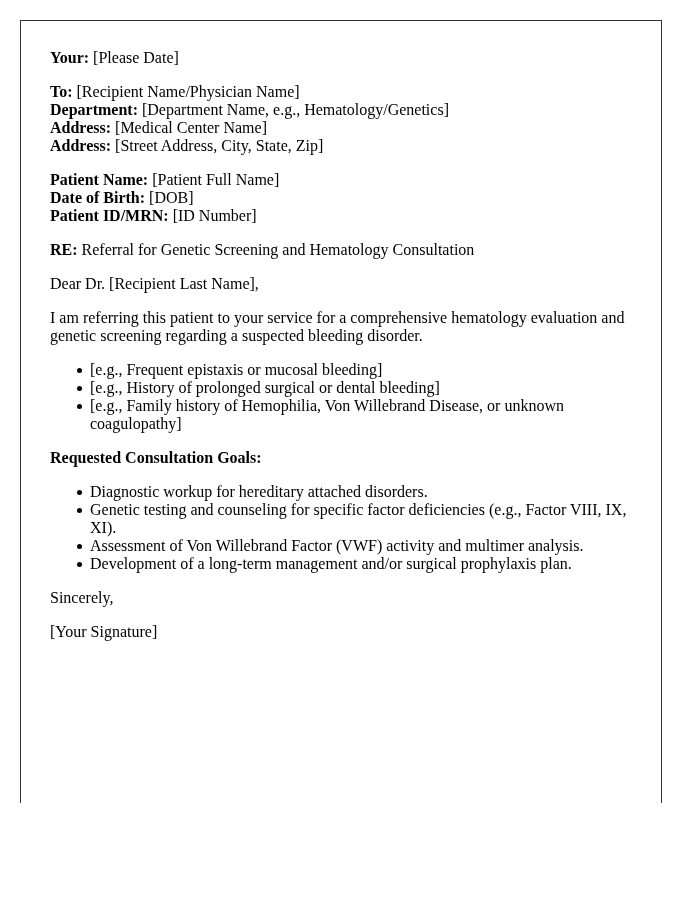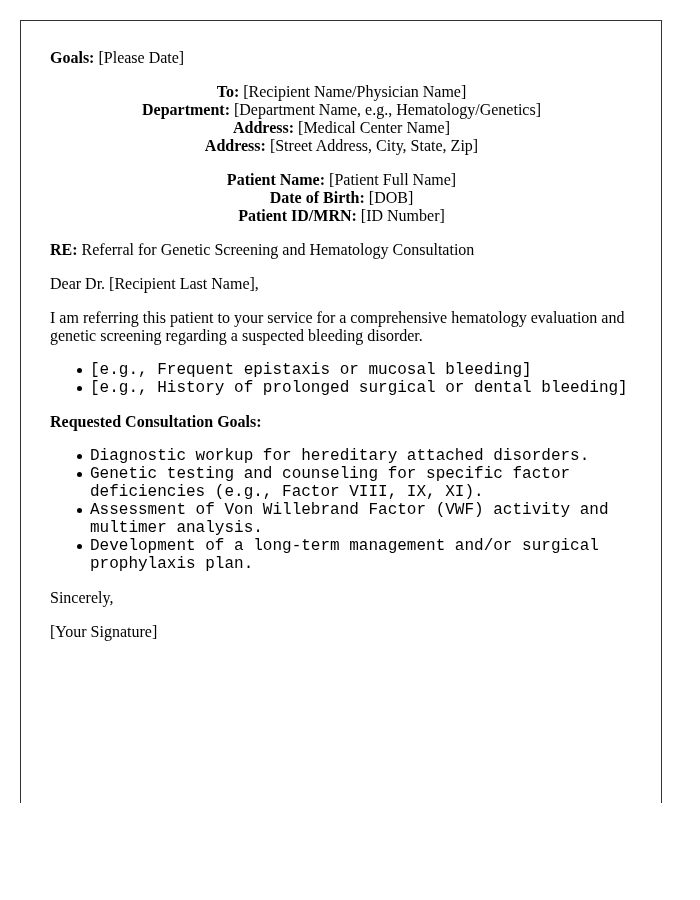--- a/index.html
+++ b/index.html
@@ -29,30 +29,28 @@
       box-sizing: content-box;
     }
     .inner {
       padding: 28px 28px 0 29px;
     }
     p {
       margin: 0 0 16px 0;
     }
     .line {
       display: block;
-      text-align: center;
     }
     b {
       font-weight: bold;
     }
     ul {
       margin: 4px 0 16px 0;
       padding-left: 40px;
       list-style: none;
-      font-family: Liberation Mono, monospace;
     }
     ul li {
       position: relative;
     }
     ul li::before {
       content: "";
       position: absolute;
       left: -13px;
       top: 7px;
       width: 5px;
@@ -65,21 +63,21 @@
       display: block;
     }
   </style>
 </head>
 <body>
 
 <div class="page">
   <div class="inner">
 
     <p>
-      <b>Goals:</b>
+      <b>Your:</b>
       <span>[Please Date]</span>
     </p>
 
     <p>
       <span class="line">
         <b>To:</b>
         <span>[Recipient Name/Physician Name]</span>
       </span>
       <span class="line">
         <b>Department:</b>
@@ -115,20 +113,21 @@
       <span>Referral for Genetic Screening and Hematology Consultation</span>
     </p>
 
     <p>Dear Dr. [Recipient Last Name],</p>
 
     <p>I am referring this patient to your service for a comprehensive hematology evaluation and genetic screening regarding a suspected bleeding disorder.</p>
 
     <ul>
       <li>[e.g., Frequent epistaxis or mucosal bleeding]</li>
       <li>[e.g., History of prolonged surgical or dental bleeding]</li>
+      <li>[e.g., Family history of Hemophilia, Von Willebrand Disease, or unknown coagulopathy]</li>
     </ul>
 
 
     <p>
       <span class="section-title">Requested Consultation Goals:</span>
     </p>
     <ul>
       <li>Diagnostic workup for hereditary attached disorders.</li>
       <li>Genetic testing and counseling for specific factor deficiencies (e.g., Factor VIII, IX, XI).</li>
       <li>Assessment of Von Willebrand Factor (VWF) activity and multimer analysis.</li>

